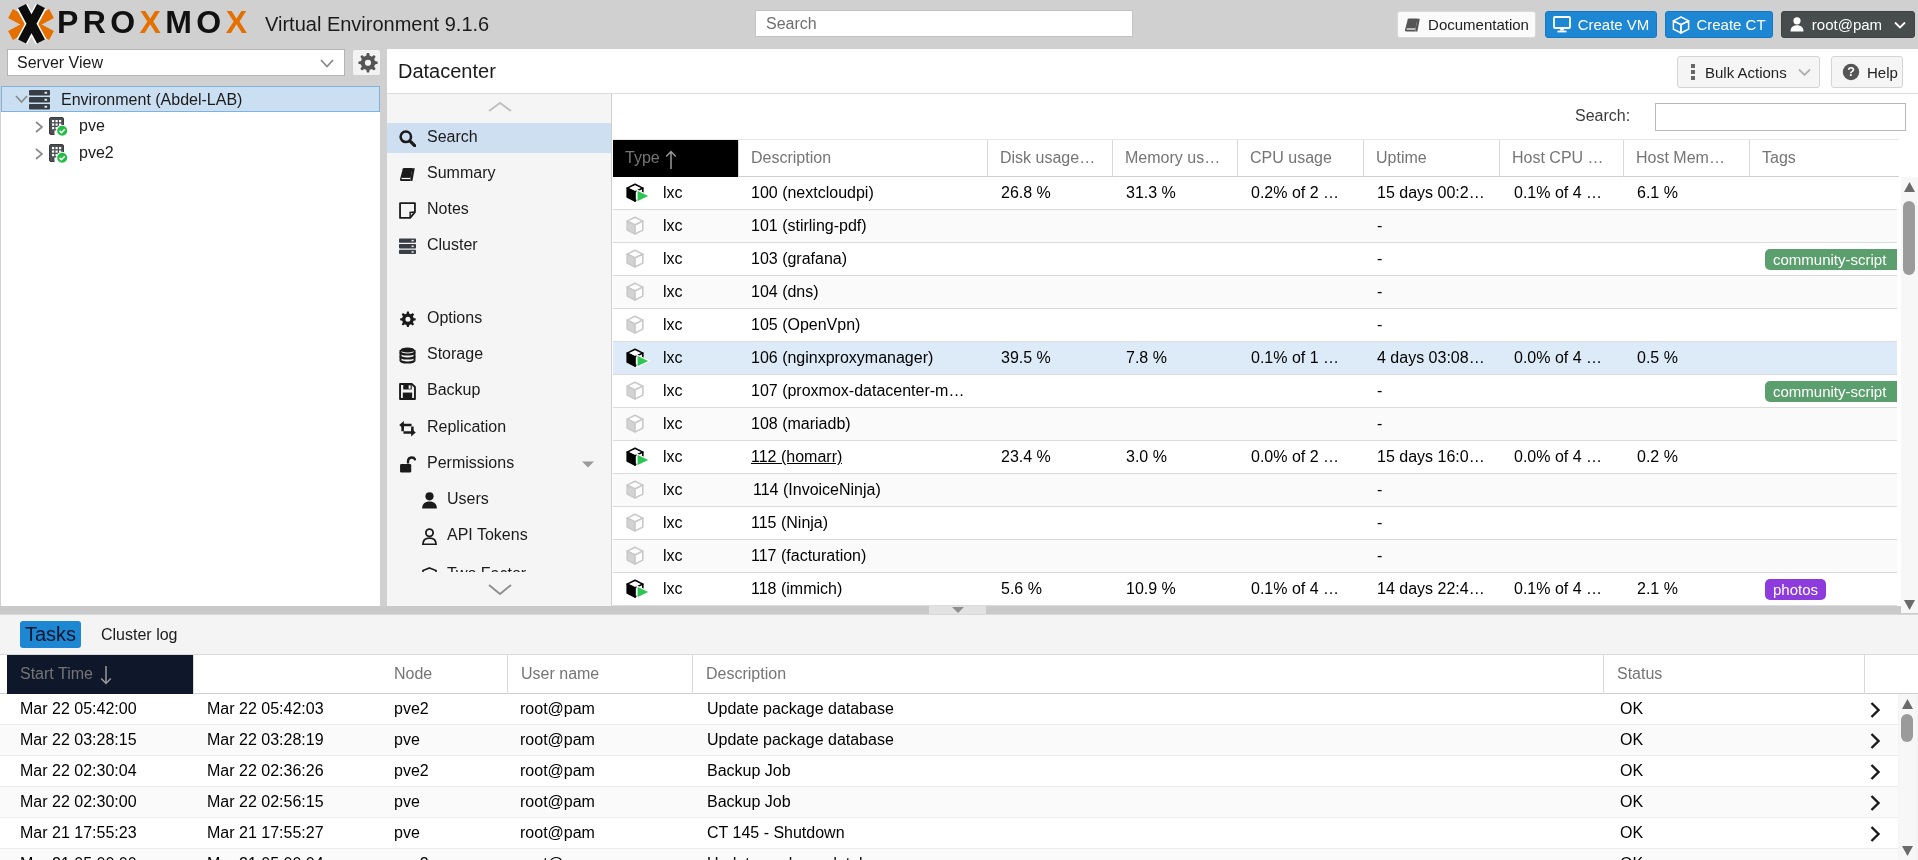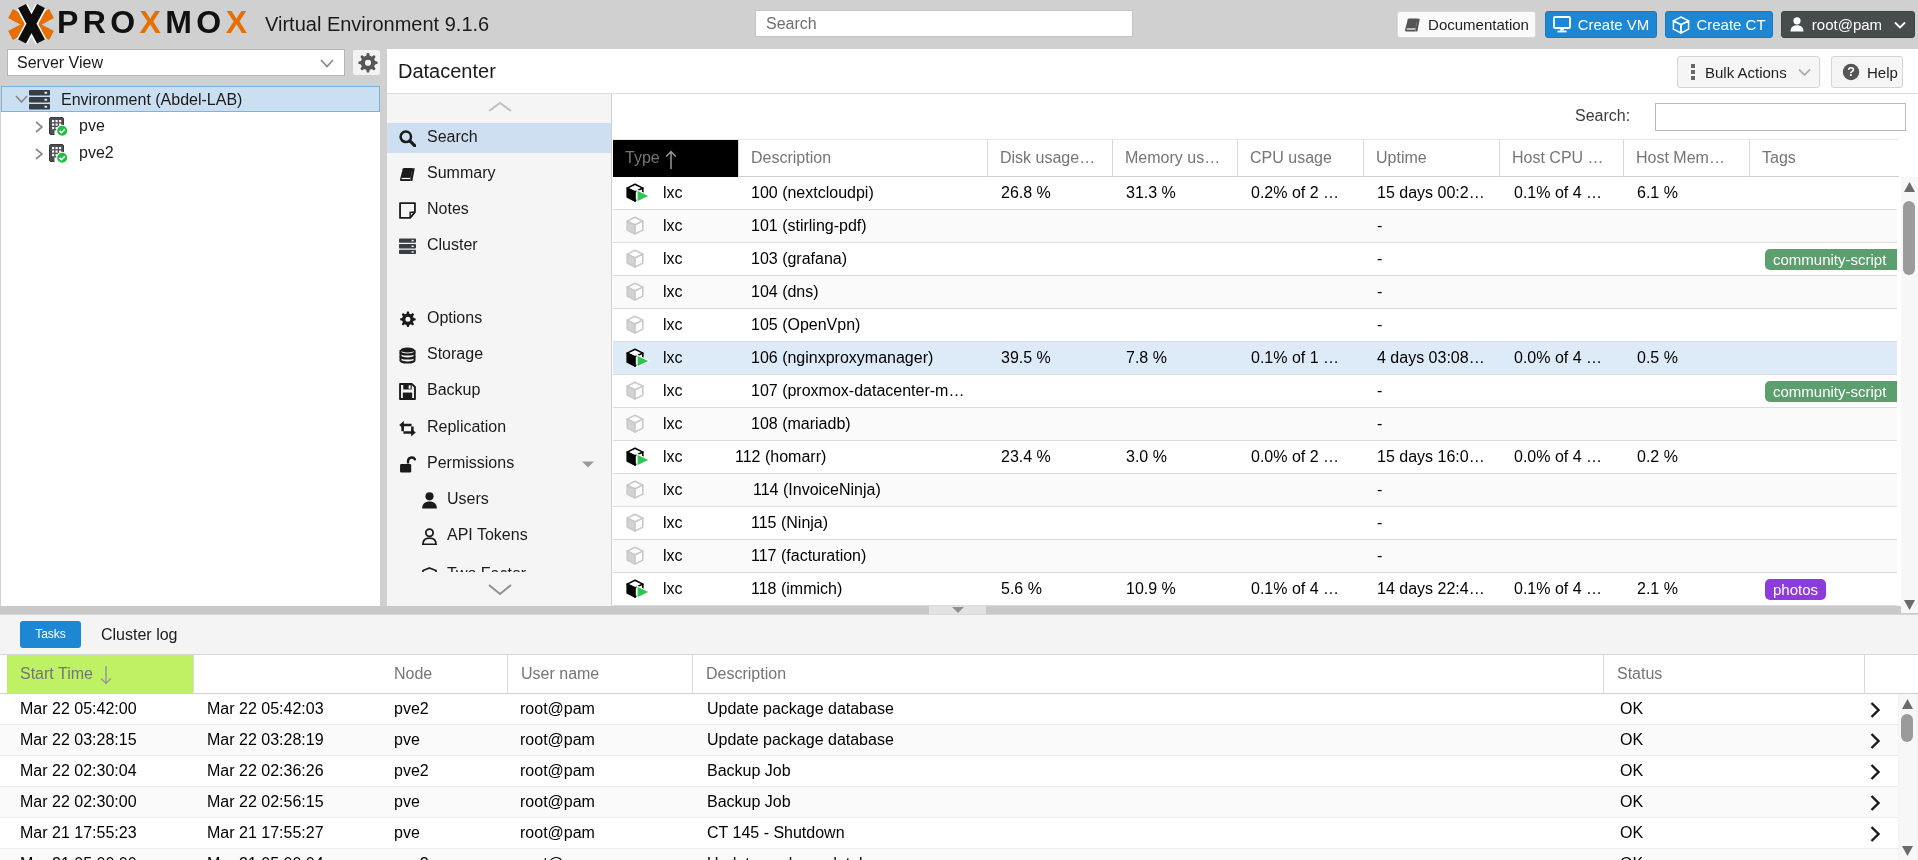--- a/index.html
+++ b/index.html
@@ -51,21 +51,21 @@
 .grow.sel{background:#dcebf7;}
 .grow .c{position:absolute;top:7px;white-space:nowrap;overflow:hidden;}
 .tag{position:absolute;top:6px;height:21px;border-radius:5px;color:#fff;font-size:15px;line-height:21px;padding:0 8px;}
 
 .sbar{position:absolute;background:#f7f7f7;}
 
 #splitter{left:0;top:606px;width:1918px;height:8px;background:#c9c9c9;}
 #splitter .tool{position:absolute;left:929px;top:0;width:57px;height:8px;background:#e2e2e2;}
 
 #bpanel{left:0;top:614px;width:1918px;height:246px;background:#f4f4f4;border-top:1px solid #d9d9d9;box-sizing:border-box;}
-#tab-tasks{position:absolute;left:20px;top:6px;width:61px;height:27px;background:#1e87d4;border-radius:3px;color:#ffffff;font-size:12px;text-align:center;line-height:27px;}
+#tab-tasks{position:absolute;left:20px;top:6px;width:61px;height:27px;background:#1e87d4;border-radius:3px;color:#0f172a;font-size:20px;text-align:center;line-height:27px;}
 #tab-clog{position:absolute;left:101px;top:11px;font-size:16px;color:#1b1b1b;}
 #bhead{position:absolute;left:0;top:39px;width:1918px;height:40px;background:#fff;border-top:1px solid #d9d9d9;border-bottom:1px solid #cfcfcf;box-sizing:border-box;}
 .bhcell{position:absolute;top:0;height:39px;border-right:1px solid #d9d9d9;box-sizing:border-box;font-size:16px;color:#757575;}
 .bhcell span{position:absolute;left:13px;top:10px;white-space:nowrap;}
 .brow{position:absolute;left:0;width:1898px;height:31px;background:#fff;border-bottom:1px solid #ececec;box-sizing:border-box;font-size:16px;color:#000;}
 .brow .c{position:absolute;top:6px;white-space:nowrap;}
 </style>
 </head>
 <body>
 <div id="app">
@@ -469,21 +469,21 @@
               </svg></span>
             <span class="c" style="left:50px;">lxc</span>
             <span class="c" style="left:138px;">108 (mariadb)</span>
             <span class="c" style="left:764px;">-</span>
           </div>
         <div class="grow" style="top:347px;">
             <span class="c ic" style="left:13px;top:6px;"><svg width="26" height="20">
                 <use href="#cuberun"></use>
               </svg></span>
             <span class="c" style="left:50px;">lxc</span>
-            <span class="c" style="left:122px;">112 (homarr)</span>
+            <span class="c" style="left:138px;text-decoration:underline;">112 (homarr)</span>
             <span class="c" style="left:388px;">23.4 %</span>
             <span class="c" style="left:513px;">3.0 %</span>
             <span class="c" style="left:638px;">0.0% of 2 …</span>
             <span class="c" style="left:764px;">15 days 16:0…</span>
             <span class="c" style="left:901px;">0.0% of 4 …</span>
             <span class="c" style="left:1024px;">0.2 %</span>
           </div>
         <div class="grow alt" style="top:380px;">
             <span class="c ic" style="left:13px;top:6px;"><svg width="26" height="20">
                 <use href="#cubeoff"></use>
@@ -540,21 +540,21 @@
         <svg style="position:absolute;left:23px;top:1px;" width="12" height="6">
           <path d="M0 0 L12 0 L6 6 Z" fill="#8f8f8f"></path>
         </svg>
       </div>
     </div>
 
   <div id="bpanel" class="abs">
     <div id="tab-tasks">Tasks</div>
     <div id="tab-clog">Cluster log</div>
     <div id="bhead">
-      <div class="bhcell" style="left:7px;width:187px;background:#bef264;">
+      <div class="bhcell" style="left:7px;width:187px;background:#0f172a;">
           <span>Start Time</span>
           <svg style="position:absolute;left:93px;top:10px;" width="12" height="20" viewBox="0 0 12 20">
             <path d="M6 1 L6 18.5 M1.2 13.5 L6 18.5 L10.8 13.5" fill="none" stroke="#9a9a9a" stroke-width="1.5"></path>
           </svg>
         </div>
       <div class="bhcell" style="left:381px;width:127px;">
           <span>Node</span>
         </div>
       <div class="bhcell" style="left:508px;width:185px;">
           <span>User name</span>

